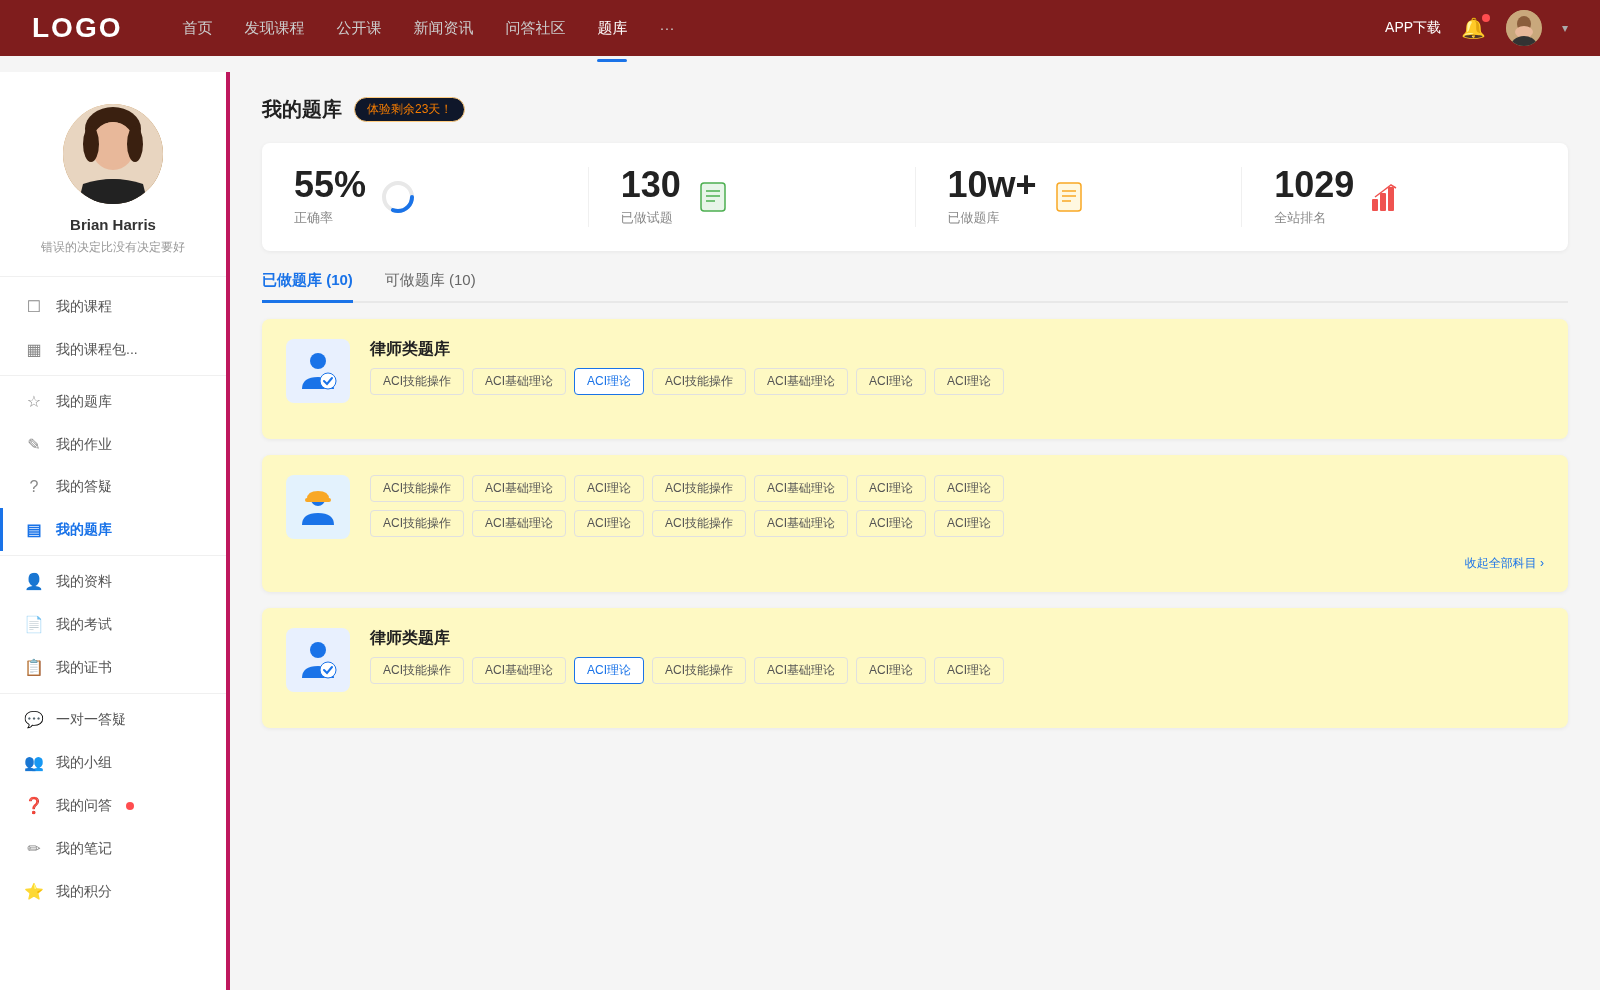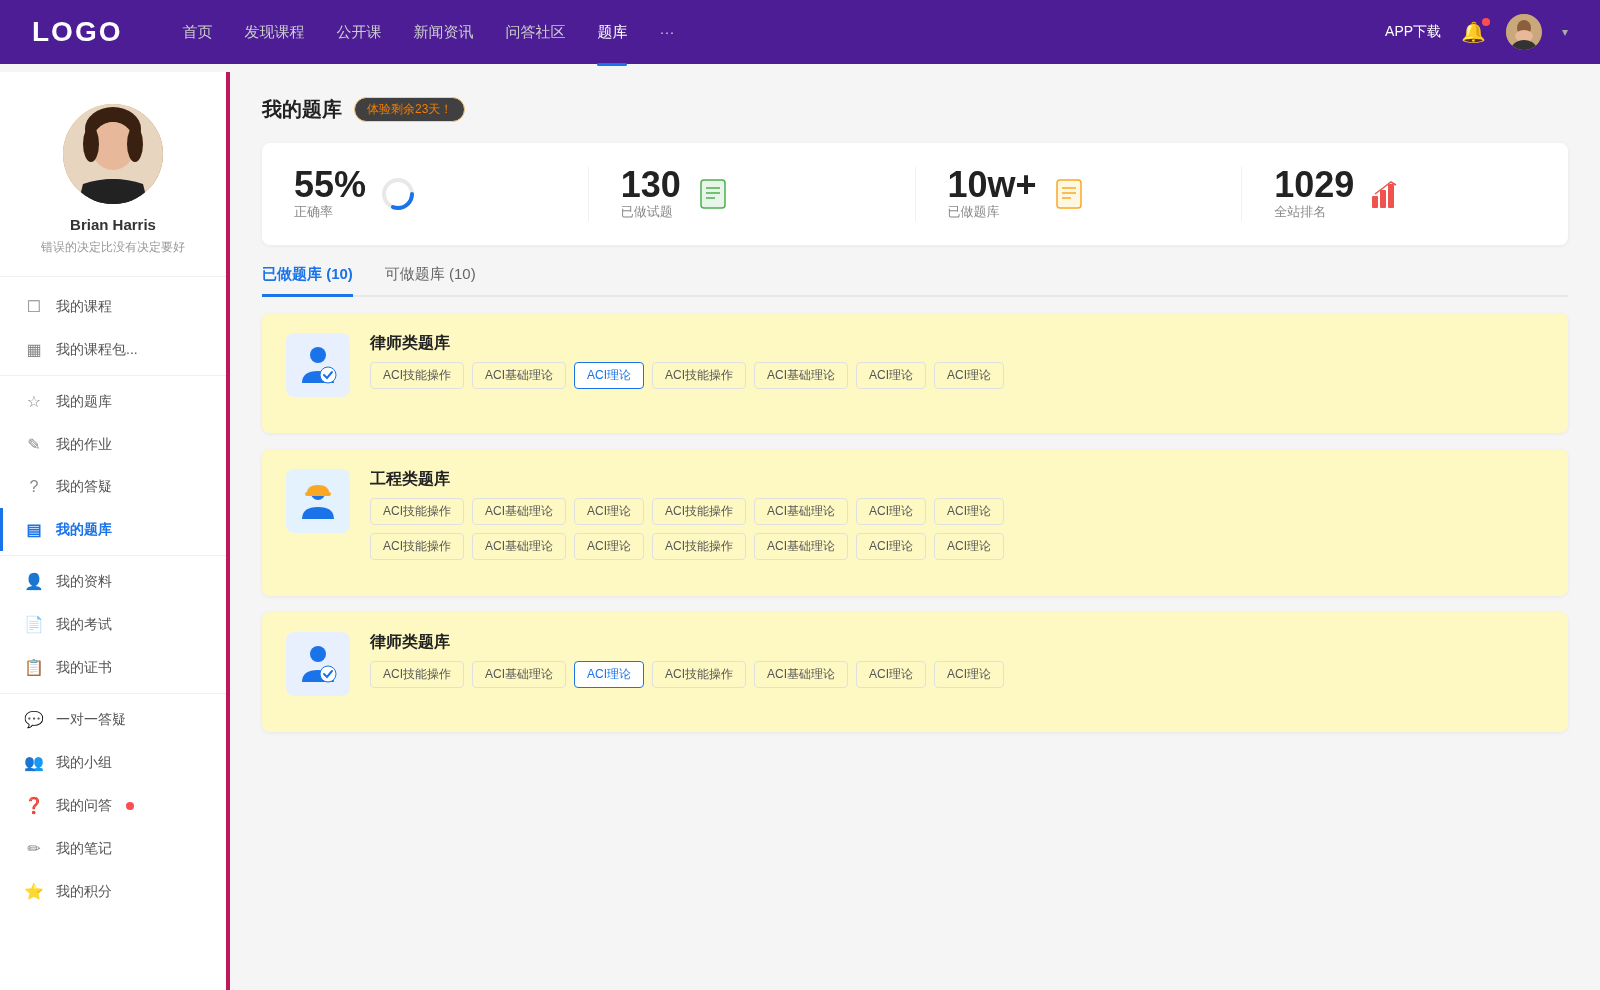--- a/index.html
+++ b/index.html
@@ -1,21 +1,21 @@
 <!DOCTYPE html>
 <html><head>
   <meta charset="utf-8">
   <style>
     * { box-sizing: border-box; margin: 0; padding: 0; }
     body { font-family: "PingFang SC", "Microsoft YaHei", sans-serif; background: #f5f5f5; }
 
     
     .topnav {
-      background: #4c1d95;
-      height: 64px;
+      background: #7f1d1d;
+      height: 56px;
       display: flex;
       align-items: center;
       padding: 0 32px;
       position: fixed;
       top: 0; left: 0; right: 0;
       z-index: 100;
     }
     .nav-logo {
       color: #fff;
       font-size: 28px;
@@ -180,21 +180,21 @@
 
     
     .page-header {
       display: flex;
       align-items: center;
       gap: 12px;
       margin-bottom: 20px;
     }
     .page-title { font-size: 20px; font-weight: 700; color: #222; }
     .trial-badge {
-      background: #404040;
+      background: #0f172a;
       color: #f57c00;
       border: 1px solid #ffcc80;
       border-radius: 20px;
       padding: 3px 12px;
       font-size: 12px;
     }
 
     
     .stats-row {
       background: #fff;
@@ -216,20 +216,21 @@
     .stat-text {}
     .stat-value {
       font-size: 36px;
       font-weight: 700;
       color: #222;
       line-height: 1;
     }
     .stat-label {
       font-size: 13px;
       color: #888;
+      margin-top: 6px;
     }
     .stat-icon {
       width: 40px; height: 40px;
       display: flex; align-items: center; justify-content: center;
       font-size: 22px;
     }
     
     .donut-svg { width: 36px; height: 36px; }
 
     
@@ -540,40 +541,42 @@
 
           <svg width="44" height="44" viewBox="0 0 44 44">
             <circle cx="22" cy="14" r="7" fill="#1a73e8"></circle>
             <path d="M6 40 Q6 28 22 28 Q38 28 38 40" fill="#1a73e8"></path>
 
             <path d="M11 14 Q11 6 22 6 Q33 6 33 14 Z" fill="#f9a825"></path>
             <rect x="9" y="13" width="26" height="4" rx="2" fill="#f9a825"></rect>
           </svg>
         </div>
         <div style="flex:1;">
-          <div class="bank-card-title">工程类题库</div>
           <div class="tags-row" style="margin-bottom:8px;">
             <span class="tag">ACI技能操作</span>
             <span class="tag">ACI基础理论</span>
             <span class="tag">ACI理论</span>
             <span class="tag">ACI技能操作</span>
             <span class="tag">ACI基础理论</span>
             <span class="tag">ACI理论</span>
             <span class="tag">ACI理论</span>
           </div>
           <div class="tags-row">
             <span class="tag">ACI技能操作</span>
             <span class="tag">ACI基础理论</span>
             <span class="tag">ACI理论</span>
             <span class="tag">ACI技能操作</span>
             <span class="tag">ACI基础理论</span>
             <span class="tag">ACI理论</span>
             <span class="tag">ACI理论</span>
           </div>
         </div>
+      </div>
+      <div class="bank-card-footer">
+        <span class="expand-btn">收起全部科目</span>
       </div>
     </div>
 
     <div class="bank-card">
       <div class="bank-card-header">
         <div class="bank-card-icon">
           <svg width="44" height="44" viewBox="0 0 44 44">
             <circle cx="22" cy="12" r="8" fill="#1a73e8"></circle>
             <path d="M6 40 Q6 28 22 28 Q38 28 38 40" fill="#1a73e8"></path>
             <circle cx="32" cy="32" r="8" fill="#fff" stroke="#1a73e8" stroke-width="1"></circle>

